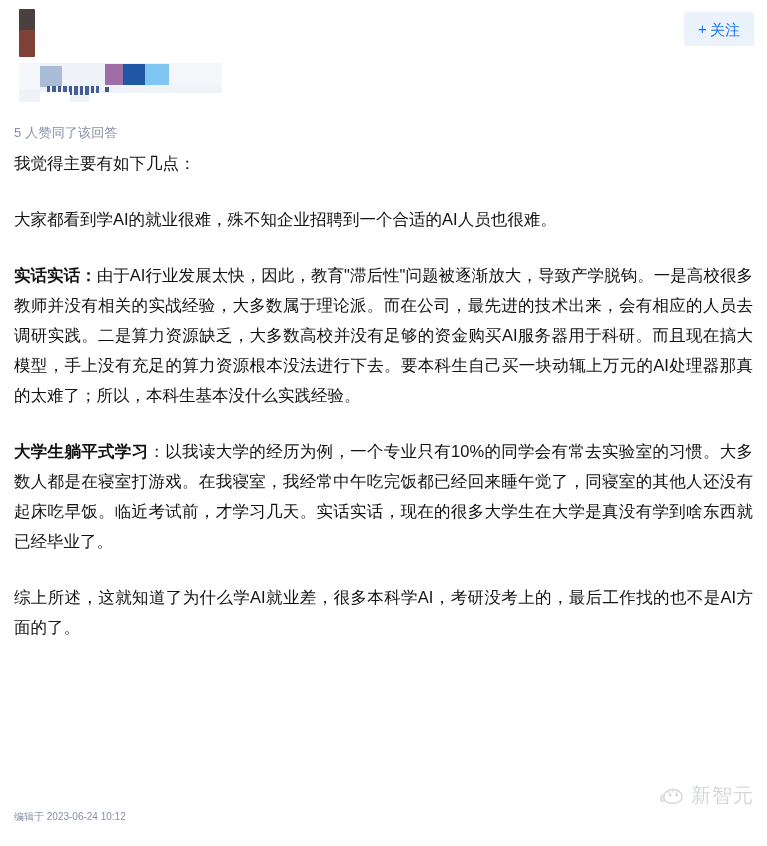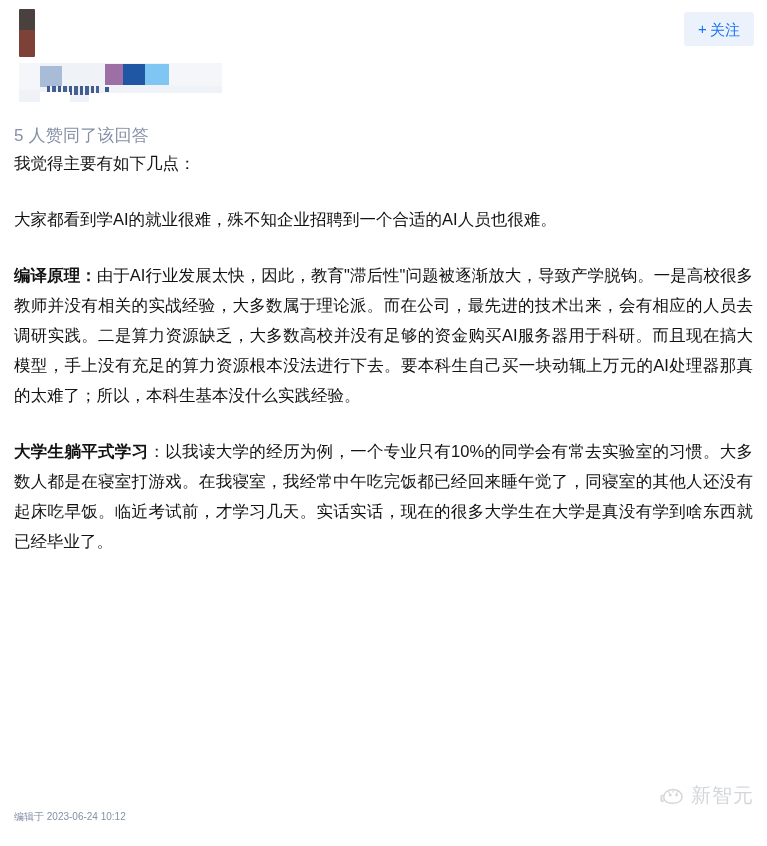--- a/index.html
+++ b/index.html
@@ -85,21 +85,21 @@
   .blk-white1 { left: 21px; top: 29px; width: 30px; height: 11px; background: #ffffff; }
   .blk-white2 { left: 70px; top: 30px; width: 135px; height: 10px; background: #ffffff; }
   .blk-pale  { left: 0px;  top: 0px;  width: 21px; height: 27px; background: #f4f6fa; }
   .blk-pale2 { left: 150px; top: 0px; width: 53px; height: 23px; background: #f4f6fa; }
 
   
   .vote-line {
     position: absolute;
     left: 14px;
     top: 124px;
-    font-size: 17px;
+    font-size: 13px;
     color: #8590a6;
     letter-spacing: .2px;
   }
 
   
   .article {
     position: absolute;
     left: 0;
     top: 148px;
     right: 0;
@@ -176,28 +176,31 @@
 
   <p class="para">
     <span>我觉得主要有如下几点：</span>
   </p>
 
   <p class="para">
     <span>大家都看到学AI的就业很难，殊不知企业招聘到一个合适的AI人员也很难。</span>
   </p>
 
   <p class="para">
-    <b>编译原理：</b><span>由于AI行业发展太快，因此，教育"滞后性"问题被逐渐放大，导致产学脱钩。一是高校很多教师并没有相关的实战经验，大多数属于理论派。而在公司，最先进的技术出来，会有相应的人员去调研实践。二是算力资源缺乏，大多数高校并没有足够的资金购买AI服务器用于科研。而且现在搞大模型，手上没有充足的算力资源根本没法进行下去。要本科生自己买一块动辄上万元的AI处理器那真的太难了；所以，本科生基本没什么实践经验。</span>
+    <b>实话实话：</b><span>由于AI行业发展太快，因此，教育"滞后性"问题被逐渐放大，导致产学脱钩。一是高校很多教师并没有相关的实战经验，大多数属于理论派。而在公司，最先进的技术出来，会有相应的人员去调研实践。二是算力资源缺乏，大多数高校并没有足够的资金购买AI服务器用于科研。而且现在搞大模型，手上没有充足的算力资源根本没法进行下去。要本科生自己买一块动辄上万元的AI处理器那真的太难了；所以，本科生基本没什么实践经验。</span>
   </p>
 
   <p class="para">
     <b>大学生躺平式学习</b><span>：以我读大学的经历为例，一个专业只有10%的同学会有常去实验室的习惯。大多数人都是在寝室打游戏。在我寝室，我经常中午吃完饭都已经回来睡午觉了，同寝室的其他人还没有起床吃早饭。临近考试前，才学习几天。实话实话，现在的很多大学生在大学是真没有学到啥东西就已经毕业了。</span>
   </p>
 
 
+  <p class="para">
+    <span>综上所述，这就知道了为什么学AI就业差，很多本科学AI，考研没考上的，最后工作找的也不是AI方面的了。</span>
+  </p>
 
 </div>
 
 <div class="edit-time">编辑于 2023-06-24 10:12</div>
 
 <div class="watermark">
   <span class="wm-logo">
     <svg viewBox="0 0 28 24" width="26" height="22" aria-hidden="true">
       <path d="M5 13 C5 8, 10 5, 15 5 C21 5, 25 9, 25 13 C25 17, 21 20, 15 20 C10 20, 5 18, 5 13 Z" fill="none" stroke="#9aa0a8" stroke-width="1.6"></path>
       <path d="M5 12 C2 10, 1 13, 3 15 C1 16, 2 19, 5 17" fill="none" stroke="#9aa0a8" stroke-width="1.6"></path>

